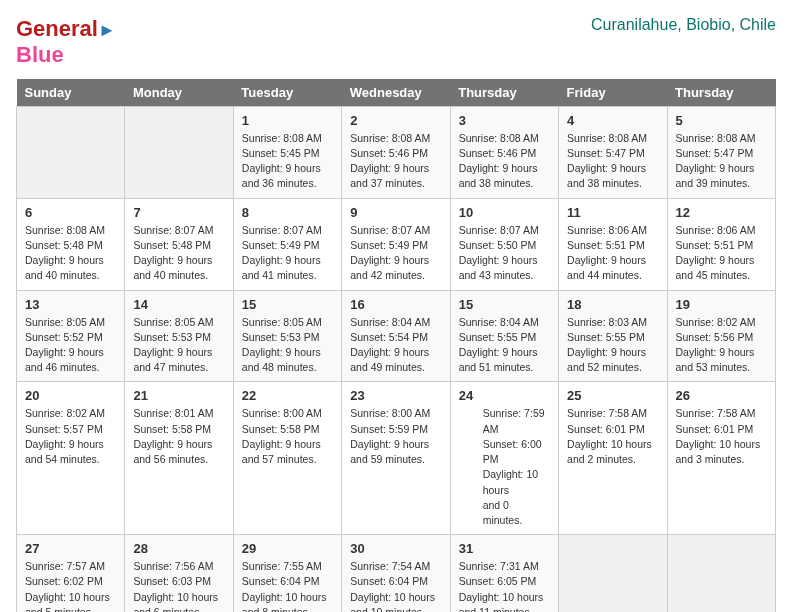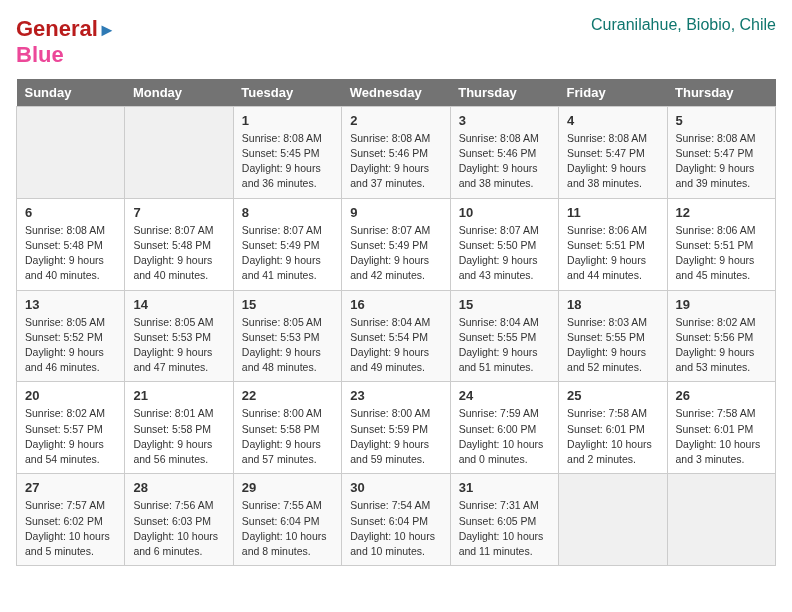--- a/index.html
+++ b/index.html
@@ -269,21 +269,21 @@
         </td>
         <td>
           <span class="day-number">23</span>
           <div class="day-info" style="white-space: pre-line;">Sunrise: 8:00 AM
 Sunset: 5:59 PM
 Daylight: 9 hours
 and 59 minutes.</div>
         </td>
         <td>
           <span class="day-number">24</span>
-          <div class="day-info" style="white-space: pre-line;">Sunrise: 7:59 AM
+          <div class="day-info" style="white-space: pre-line; margin-left: 24px;">Sunrise: 7:59 AM
 Sunset: 6:00 PM
 Daylight: 10 hours
 and 0 minutes.</div>
         </td>
         <td>
           <span class="day-number">25</span>
           <div class="day-info" style="white-space: pre-line;">Sunrise: 7:58 AM
 Sunset: 6:01 PM
 Daylight: 10 hours
 and 2 minutes.</div>

